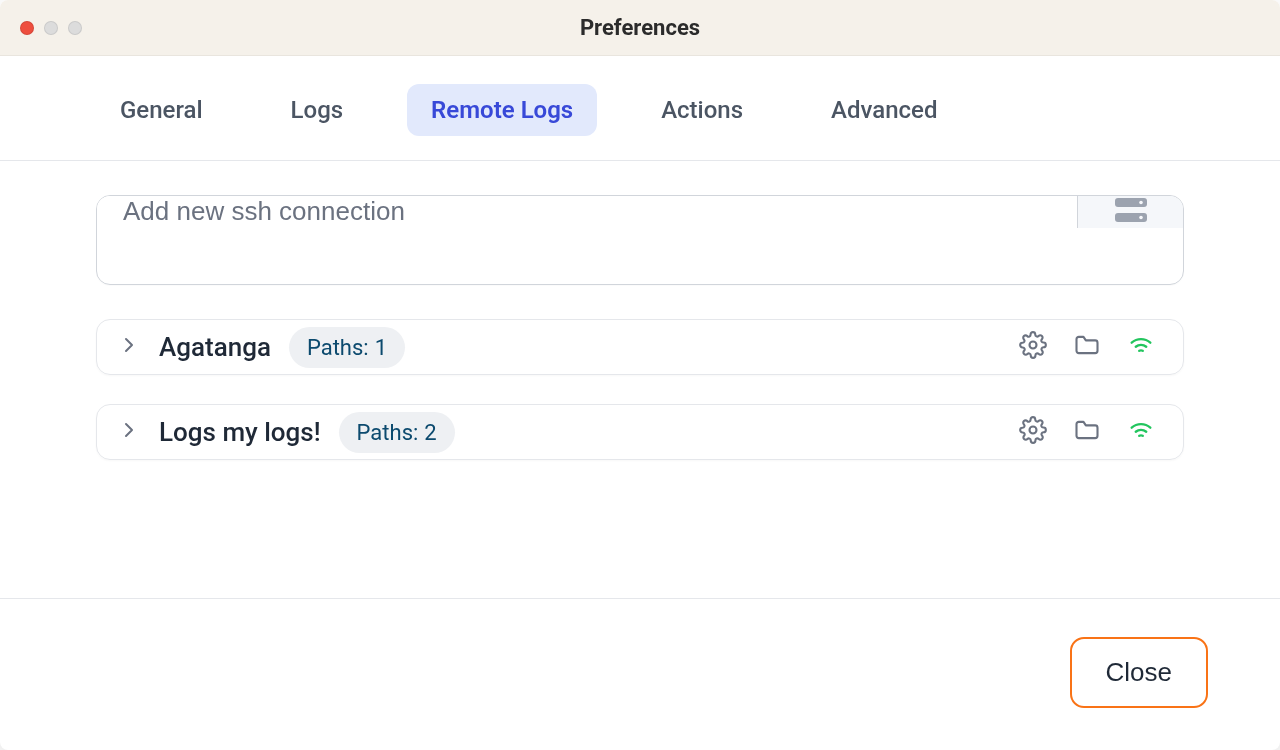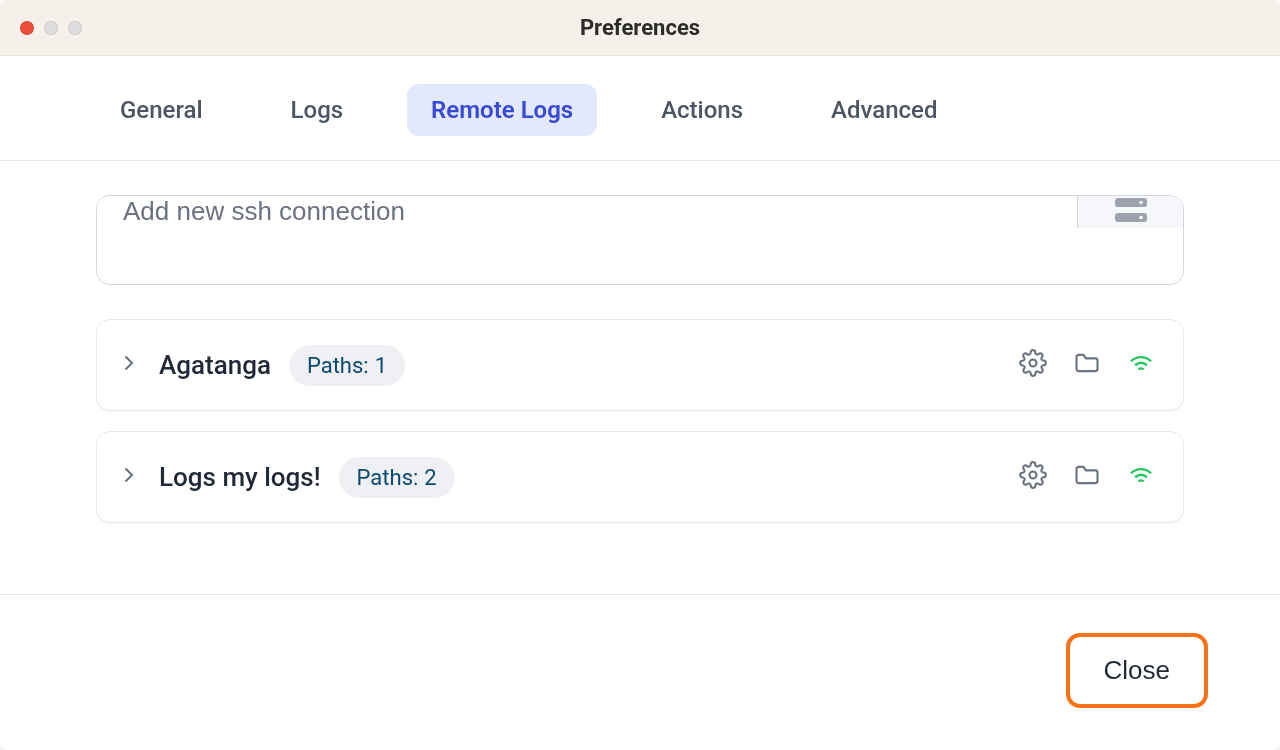--- a/index.html
+++ b/index.html
@@ -25,32 +25,32 @@
   .content { flex: 1; padding: 34px 96px 20px 96px; }
 
   
   .add-row { display: flex; align-items: flex-start; border: 1px solid #d1d5db; border-radius: 14px; overflow: hidden; height: 90px; margin-bottom: 34px; box-shadow: 0 1px 1px rgba(0,0,0,0.02); }
   .add-input { flex: 1; border: none; outline: none; font-size: 26px; color: #6b7280; padding: 0 26px; background: #fff; }
   .add-input::placeholder { color: #6b7280; }
   .add-btn { width: 106px; border-left: 1px solid #d1d5db; background: #f5f7fa; display: flex; align-items: center; justify-content: center; cursor: pointer; }
   .add-btn svg { width: 34px; height: 28px; }
 
   
-  .conn { display: flex; align-items: center; border: 1px solid #e5e7eb; border-radius: 14px; height: 92px; padding: 0 24px 0 20px; margin-bottom: 20px; gap: 18px; box-shadow: 0 1px 2px rgba(0,0,0,0.03); }
+  .conn { display: flex; align-items: center; border: 1px solid #e5e7eb; border-radius: 14px; height: 56px; padding: 0 24px 0 20px; margin-bottom: 29px; gap: 18px; box-shadow: 0 1px 2px rgba(0,0,0,0.03); }
   .chev { color: #6b7280; cursor: pointer; padding: 4px; }
   .conn-name { font-size: 26px; font-weight: 500; color: #1f2937; }
   .badge { font-size: 22px; color: #0c4a6e; background: #eef0f3; padding: 8px 18px; border-radius: 999px; display: flex; gap: 6px; align-items: baseline; }
   .spacer { flex: 1; }
   .icon-btn { color: #6b7280; cursor: pointer; padding: 4px; display: flex; align-items: center; }
   .icon-btn.green svg { stroke: #22c55e; }
   .icon-btn svg { width: 28px; height: 28px; }
 
   
   .footer { border-top: 1px solid #e5e7eb; padding: 38px 72px 42px 0; display: flex; justify-content: flex-end; }
-  .close-btn { border: 4px solid #f97316; background: #fff; font-size: 26px; color: #1f2937; padding: 18px 34px; border-radius: 14px; cursor: pointer; font-weight: 500; }
+  .close-btn { border: 2px solid #f97316; background: #fff; font-size: 26px; color: #1f2937; padding: 18px 34px; border-radius: 14px; cursor: pointer; font-weight: 500; }
 </style>
 </head>
 <body>
 
 <div class="window">
 
   <div class="titlebar">
     <div class="traffic-lights">
       <div class="traffic-light tl-close"></div>
       <div class="traffic-light tl-min"></div>

